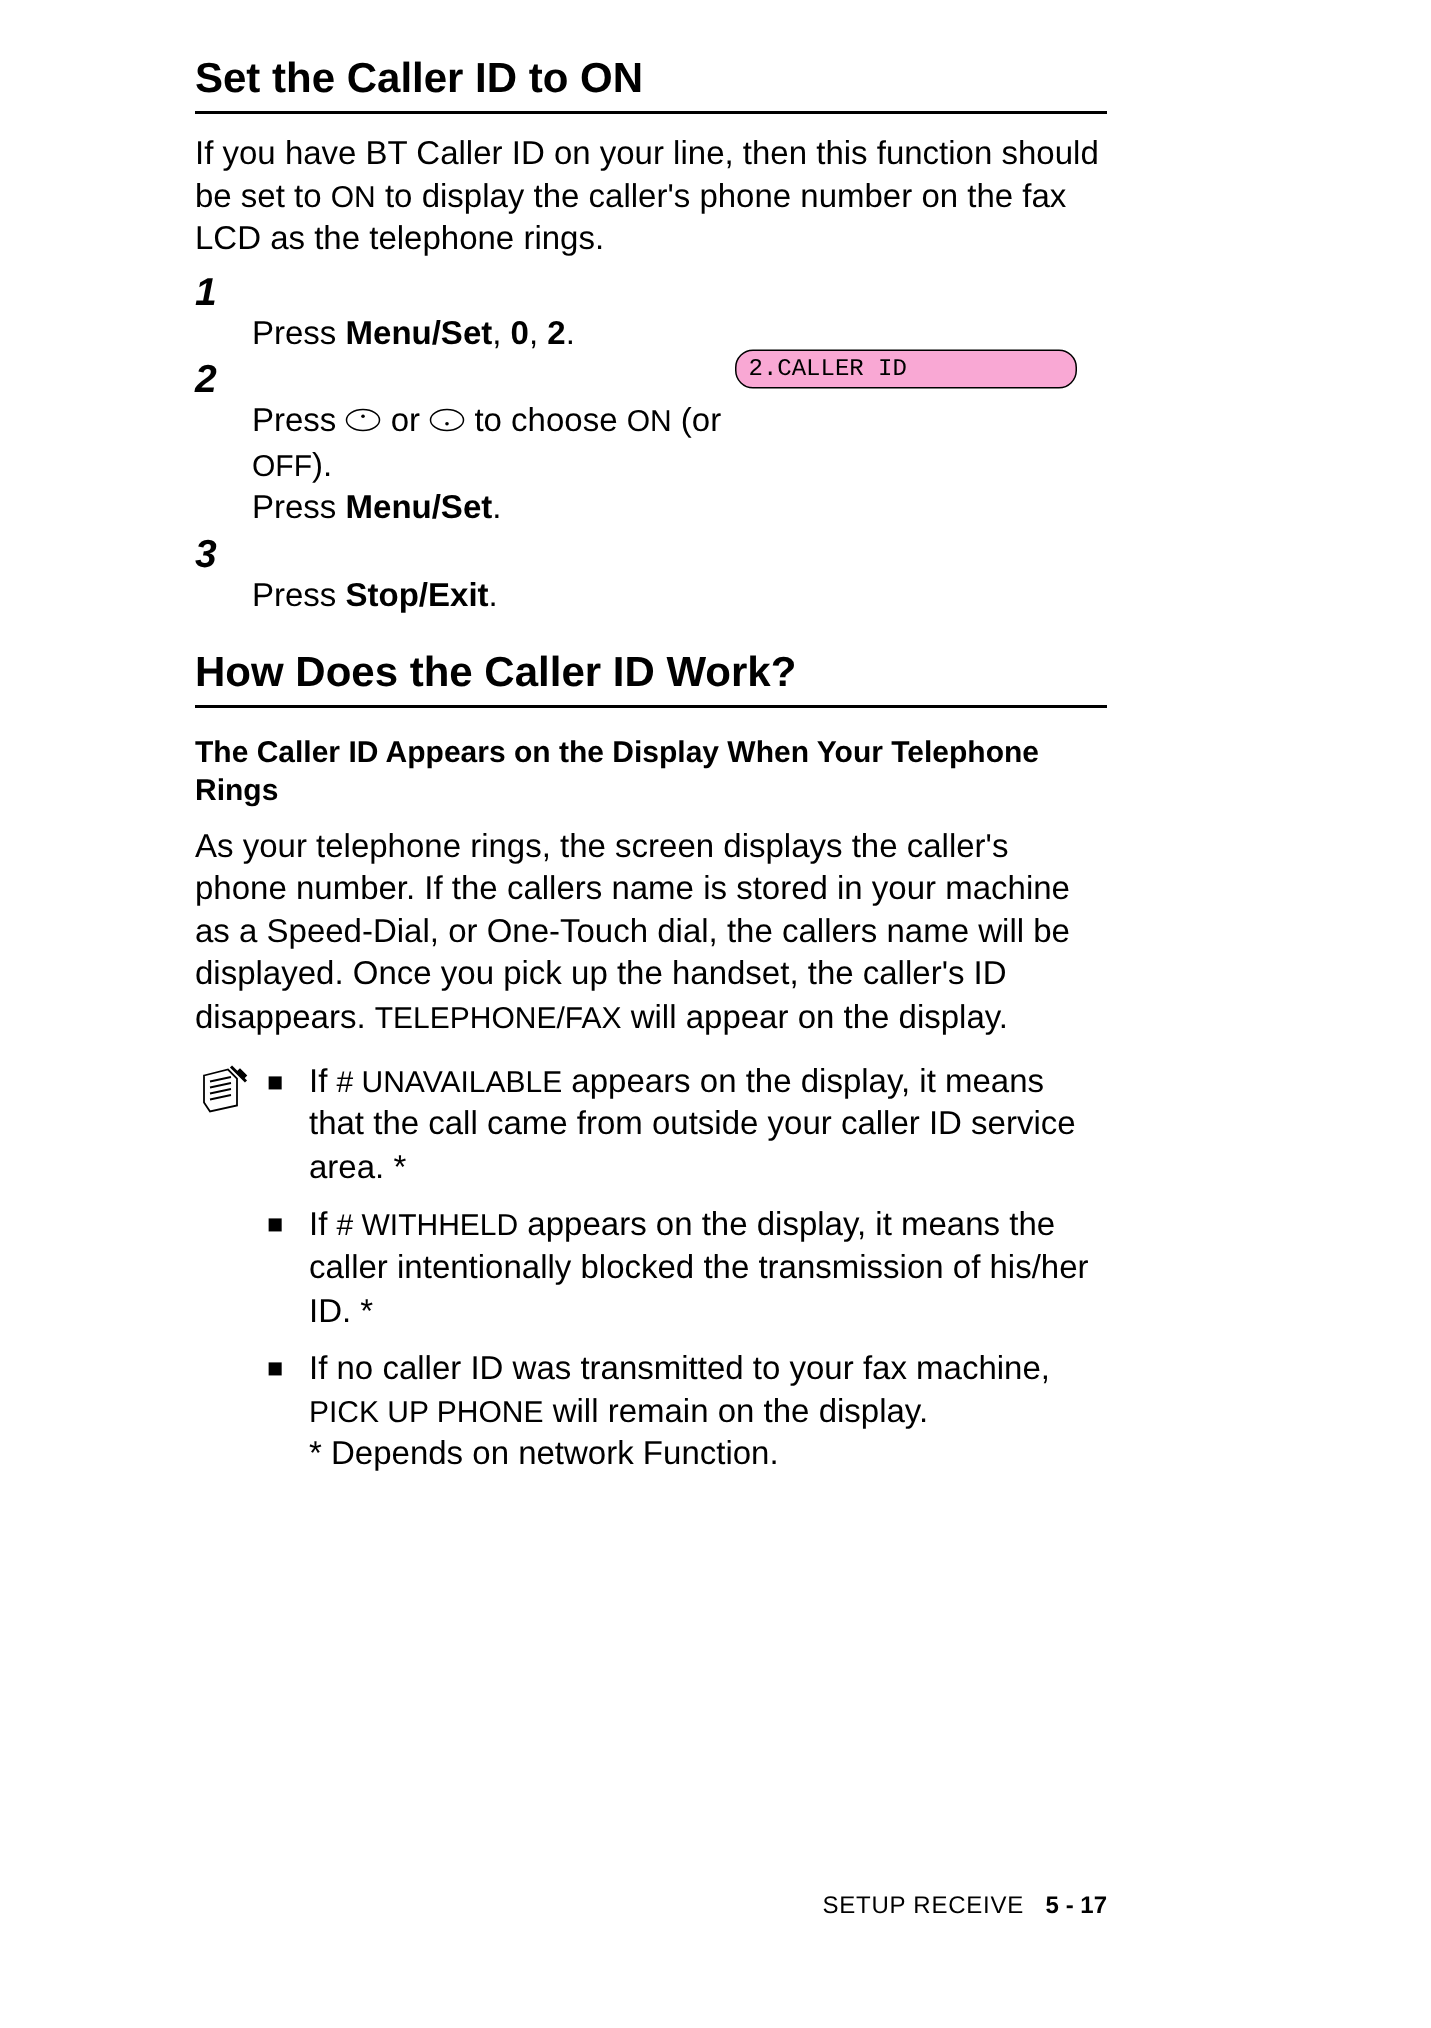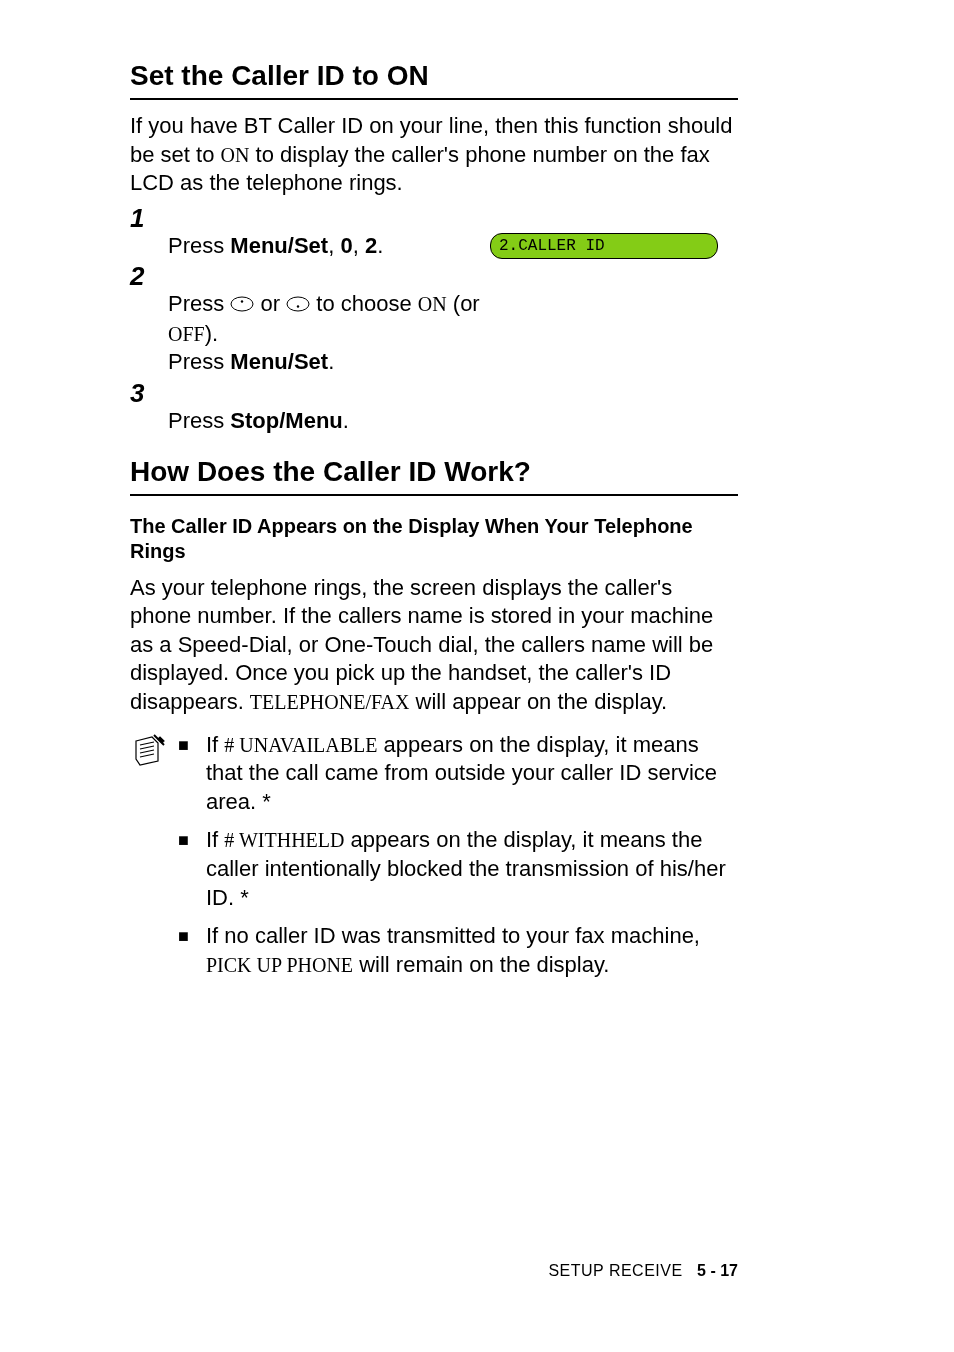--- a/index.html
+++ b/index.html
@@ -7,39 +7,39 @@
     padding: 0;
     background: #ffffff;
     font-family: Arial, Helvetica, sans-serif;
     color: #000;
     width: 954px;
     height: 1352px;
     position: relative;
   }
   .page {
     box-sizing: border-box;
-    padding: 60px 120px 60px 130px;
+    padding: 36px 120px 60px 130px;
     width: 858px;
     height: 1352px;
     position: relative;
   }
   h1.section {
     font-size: 28px;
     font-weight: bold;
     margin: 0 0 4px 0;
     border-bottom: 2px solid #000;
     padding-bottom: 6px;
   }
   .intro {
     font-size: 22px;
     line-height: 1.3;
     margin: 12px 0 6px 0;
   }
   .mono {
-    font-family: Liberation Serif, serif;
+    font-family: Liberation Sans, sans-serif;
     font-size: 20px;
   }
   ol.steps {
     list-style: none;
     padding: 0;
     margin: 0 0 20px 0;
   }
   ol.steps > li {
     display: flex;
     align-items: flex-start;
@@ -68,21 +68,21 @@
     top: 233px;
     right: 140px;
     width: 210px;
     height: 24px;
     border: 1.5px solid #000;
     border-radius: 12px;
     font-family: "Courier New", Courier, monospace;
     font-size: 16px;
     padding: 0 8px;
     line-height: 24px;
-    background: #84cc16;
+    background: #f9a8d4;
   }
   .nav-icon {
     display: inline-block;
     vertical-align: middle;
   }
   h2.subhead {
     font-size: 20px;
     font-weight: bold;
     margin: 18px 0 10px 0;
     line-height: 1.25;
@@ -178,21 +178,21 @@
           <span class="mono">OFF</span><span>).</span>
         </span>
         <span class="sub">
           <span>Press </span><span class="bold">Menu/Set</span><span>.</span>
         </span>
       </span>
     </li>
     <li>
       <span class="stepnum">3</span>
       <span class="stepbody">
-        <span>Press </span><span class="bold">Stop/Menu</span><span>.</span>
+        <span>Press </span><span class="bold">Stop/Exit</span><span>.</span>
       </span>
     </li>
   </ol>
 
   <h1 class="section">How Does the Caller ID Work?</h1>
 
   <h2 class="subhead">The Caller ID Appears on the Display When Your Telephone Rings</h2>
 
   <p class="body-text">
     <span>As your telephone rings, the screen displays the caller's phone number. If the callers name is stored in your machine as a Speed-Dial, or One-Touch dial, the callers name will be displayed. Once you pick up the handset, the caller's ID disappears. </span><span class="mono">TELEPHONE/FAX</span><span> will appear on the display.</span>
@@ -219,20 +219,21 @@
       <li>
         <span class="sq">■</span>
         <span class="note-text">
           <span>If </span><span class="mono"># WITHHELD</span><span> appears on the display, it means the caller intentionally blocked the transmission of his/her ID. *</span>
         </span>
       </li>
       <li>
         <span class="sq">■</span>
         <span class="note-text">
           <span>If no caller ID was transmitted to your fax machine, </span><span class="mono">PICK UP PHONE</span><span> will remain on the display.</span><br>
+          <span class="footnote">* Depends on network Function.</span>
         </span>
       </li>
     </ul>
   </div>
 
   <div class="footer">
     <span class="sec">SETUP RECEIVE</span>
     <span class="pg">5 - 17</span>
   </div>
 

